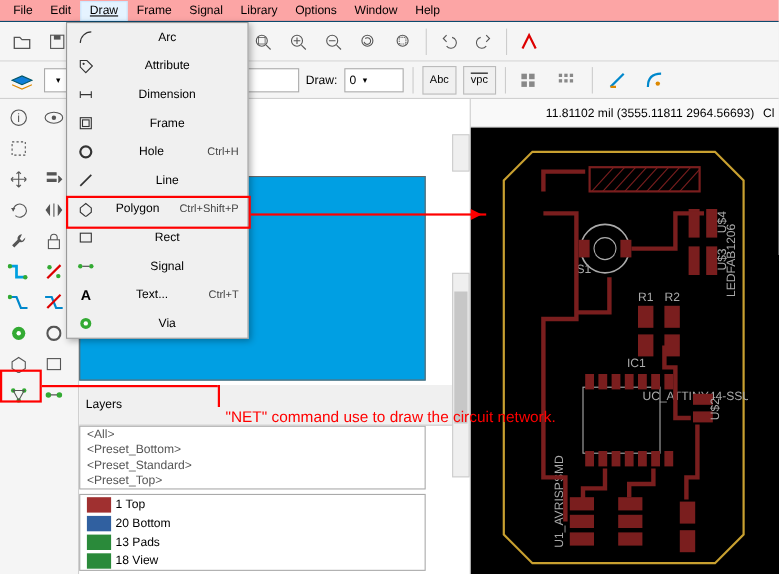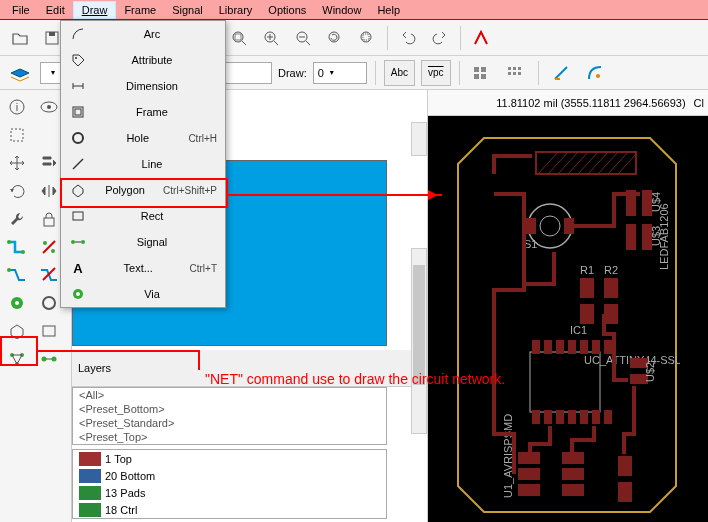--- a/index.html
+++ b/index.html
@@ -339,21 +339,21 @@
     <div class="layerlist">
       <div class="preset">&lt;All&gt;</div>
       <div class="preset">&lt;Preset_Bottom&gt;</div>
       <div class="preset">&lt;Preset_Standard&gt;</div>
       <div class="preset">&lt;Preset_Top&gt;</div>
     </div>
     <div class="clr-list">
       <div class="clr-row"><div class="clr-sw" style="background:#a03030"></div><span>1</span>&nbsp;<span>Top</span></div>
       <div class="clr-row"><div class="clr-sw" style="background:#3060a0"></div><span>20</span>&nbsp;<span>Bottom</span></div>
       <div class="clr-row"><div class="clr-sw" style="background:#2a8a3a"></div><span>13</span>&nbsp;<span>Pads</span></div>
-      <div class="clr-row"><div class="clr-sw" style="background:#2a8a3a"></div><span>18</span>&nbsp;<span>Ctrl</span></div>
+      <div class="clr-row"><div class="clr-sw" style="background:#2a8a3a"></div><span>18</span>&nbsp;<span>View</span></div>
     </div>
   </div>
 
   <div class="pcb" style="margin-top:26px;">
     <svg class="board" viewBox="0 0 226 382">
 
       <path d="M30 4 H196 L222 30 V352 L196 378 H30 L4 352 V30 Z" fill="none" stroke="#c8a030" stroke-width="2"></path>
 
       <rect x="82" y="18" width="100" height="22" fill="none" stroke="#7a1e1e" stroke-width="2"></rect>
       <g stroke="#7a1e1e" stroke-width="1">

